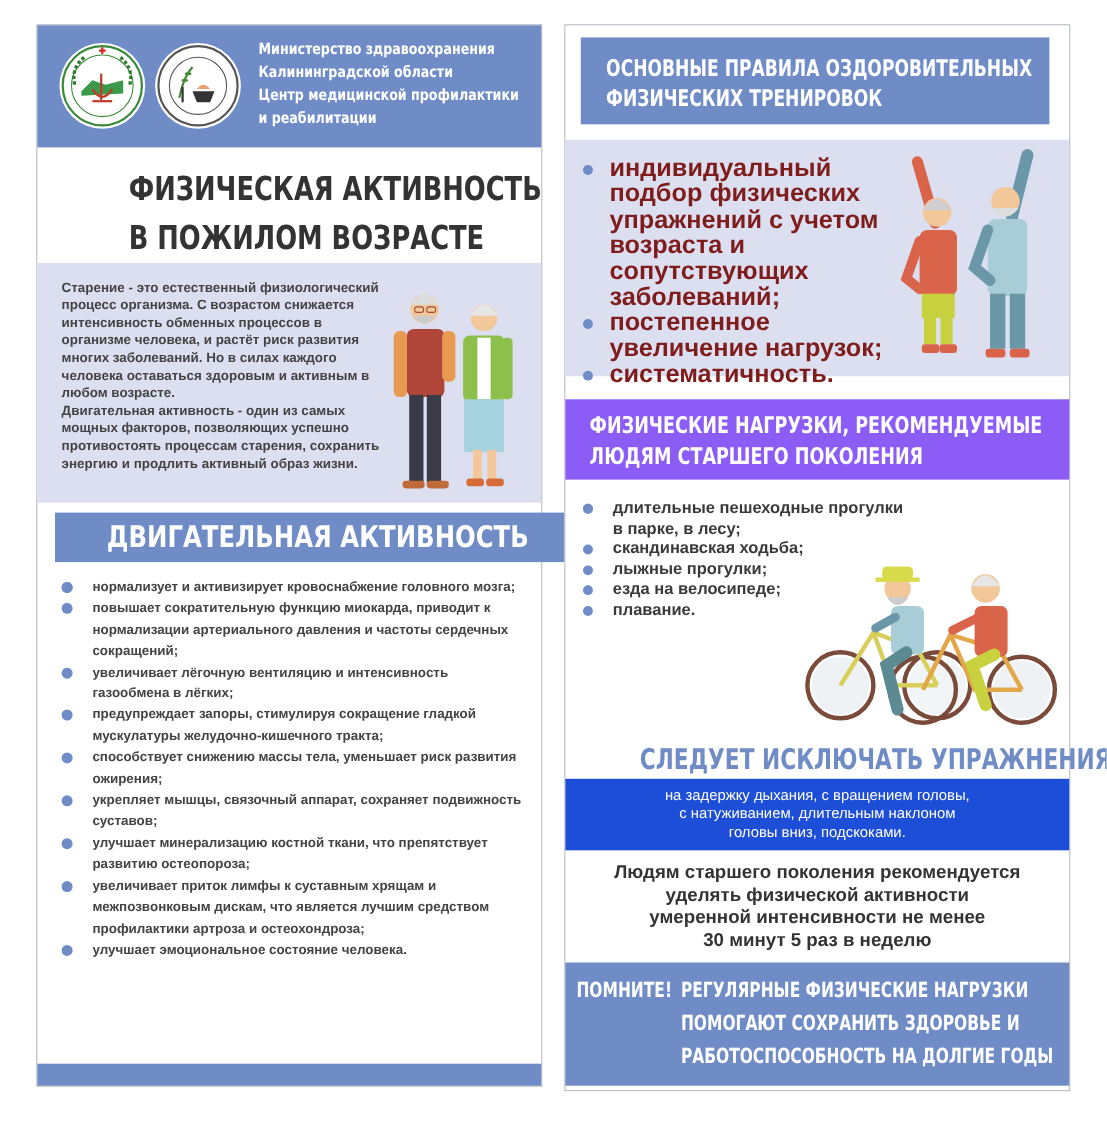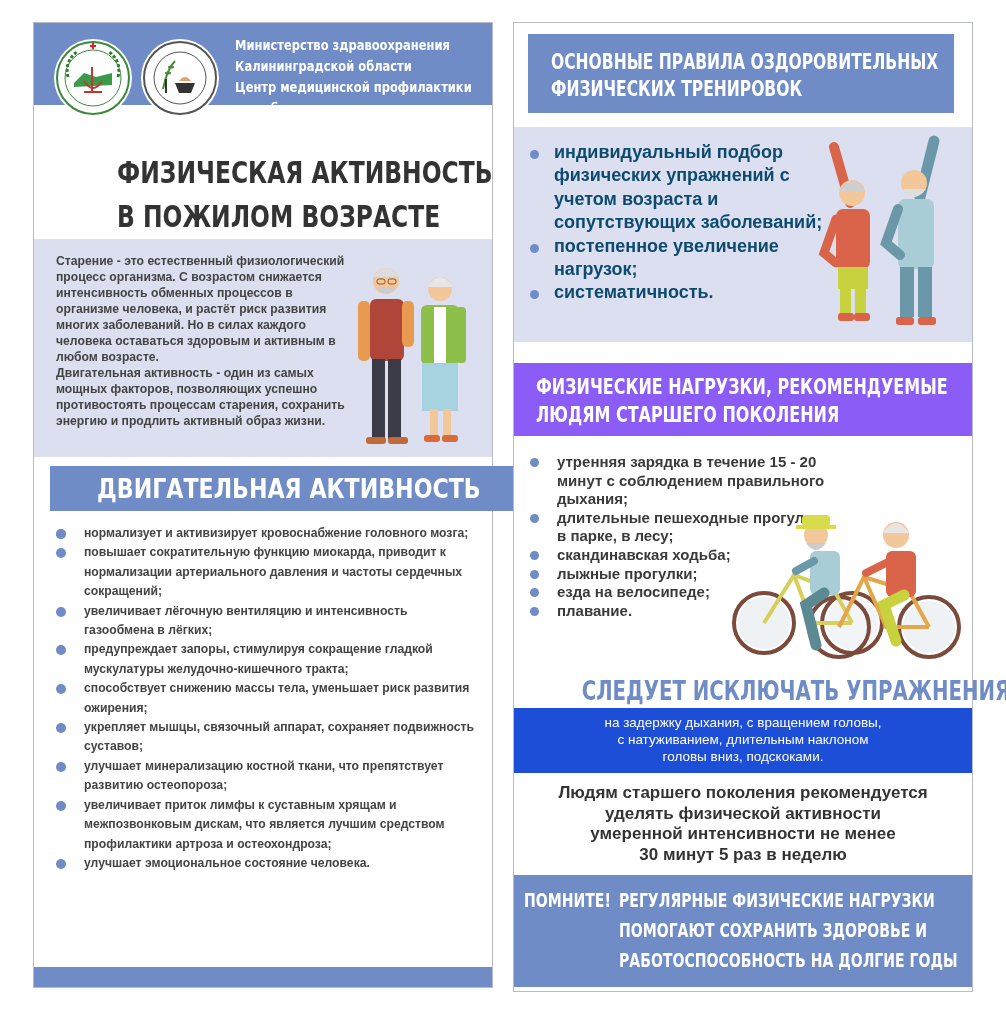--- a/index.html
+++ b/index.html
@@ -5,21 +5,21 @@
   html, body { margin:0; padding:0; }
   body { width:1006px; height:1024px; background:#ffffff; position:relative; overflow:hidden;
          font-family:"Liberation Sans", sans-serif; color:#3a3a3a; }
   .panel { position:absolute; top:22px; background:#ffffff; border:1px solid #b9bcc4; box-sizing:border-box; }
   #left { left:33px; width:460px; height:966px; }
   #right { left:513px; width:460px; height:970px; }
 
   .cond { font-family:"DejaVu Sans", sans-serif; font-weight:bold; transform-origin:left top; white-space:nowrap; }
 
   
-  .lhead { position:absolute; left:0; top:0; width:458px; height:82px; background:#6f8cc6; }
+  .lhead { position:absolute; left:0; top:0; width:458px; height:111px; background:#6f8cc6; }
   .logo { position:absolute; top:16px; width:78px; height:78px; border-radius:50%; background:#fff; }
   .logo1 { left:20px; }
   .logo2 { left:107px; }
   .org { position:absolute; left:201px; top:12px; color:#fff; font-size:14px; line-height:21px; }
   .org div { transform:scaleX(0.82); transform-origin:left; white-space:nowrap; }
   .ltitle { position:absolute; left:40px; top:128px; font-size:30px; line-height:44px; color:#333;margin-left:43px; }
   .ltitle div { transform:scaleX(0.78); transform-origin:left; white-space:nowrap; }
   .intro { position:absolute; left:0; top:216px; width:458px; height:218px; background:#dcdff0; }
   .intro-text { position:absolute; left:22px; top:14px; width:300px; font-size:12.2px; line-height:16px; font-weight:bold; color:#444; }
   .intro-text p { margin:0; }
@@ -29,21 +29,21 @@
   .blist { position:absolute; left:22px; top:501px; width:420px; list-style:none; margin:0; padding:0; font-size:12.2px; line-height:19.4px; font-weight:bold; color:#444; }
   .blist li { position:relative; padding-left:28px; }
   .blist li .dot { position:absolute; left:0; top:5px; width:10px; height:10px; border-radius:50%; background:#6f8cc6; }
   .lfoot { position:absolute; left:0; bottom:0; width:458px; height:20px; background:#6f8cc6; }
 
   
   .rhead { position:absolute; left:14px; top:11px; width:426px; height:79px; background:#6f8cc6; color:#fff; }
   .rhead .t { position:absolute; left:23px; top:15px; font-size:21px; line-height:27px; }
   .rhead .t div { transform:scaleX(0.74); transform-origin:left; white-space:nowrap; }
   .rules { position:absolute; left:0; top:104px; width:458px; height:215px; background:#dcdff0; }
-  .rlist { position:absolute; left:16px; top:14px; list-style:none; margin:0; padding:0; font-size:18px; line-height:23.4px; font-weight:bold; color:#0c4a6e; width:300px; }
+  .rlist { position:absolute; left:16px; top:14px; list-style:none; margin:0; padding:0; font-size:23px; line-height:23.4px; font-weight:bold; color:#7f1d1d; width:300px; }
   .rlist li { position:relative; padding-left:24px; }
   .rlist li .dot { position:absolute; left:0; top:9px; width:9px; height:9px; border-radius:50%; background:#6f8cc6; }
   .exer { position:absolute; left:300px; top:6px; width:150px; height:205px; }
   .loads-h { position:absolute; left:0; top:340px; width:458px; height:73px; background:#8b5cf6; color:#fff; }
   .loads-h .t { position:absolute; left:22px; top:10px; font-size:21px; line-height:28px; }
   .loads-h .t div { transform:scaleX(0.76); transform-origin:left; white-space:nowrap; }
   .llist { position:absolute; left:16px; top:430px; list-style:none; margin:0; padding:0; font-size:15px; line-height:18.6px; font-weight:bold; color:#3a3a3a; width:300px; }
   .llist li { position:relative; padding-left:27px; }
   .llist li .dot { position:absolute; left:0; top:5px; width:9px; height:9px; border-radius:50%; background:#6f8cc6; }
   .bikes { position:absolute; left:210px; top:472px; width:240px; height:170px; }
@@ -198,21 +198,21 @@
   </div>
 
   <div class="loads-h">
     <div class="t cond">
       <div>ФИЗИЧЕСКИЕ НАГРУЗКИ, РЕКОМЕНДУЕМЫЕ</div>
       <div>ЛЮДЯМ СТАРШЕГО ПОКОЛЕНИЯ</div>
     </div>
   </div>
 
   <ul class="llist">
-    <li><span class="dot"></span><span>утренняя зарядка в течение 15 - 20 минут с соблюдением правильного дыхания;</span></li>
+    <li><span class="dot"></span></li>
     <li><span class="dot"></span><span>длительные пешеходные прогулки в парке, в лесу;</span></li>
     <li><span class="dot"></span><span>скандинавская ходьба;</span></li>
     <li><span class="dot"></span><span>лыжные прогулки;</span></li>
     <li><span class="dot"></span><span>езда на велосипеде;</span></li>
     <li><span class="dot"></span><span>плавание.</span></li>
   </ul>
 
   <div class="bikes">
     <svg width="240" height="170" viewBox="0 0 240 170">
 

